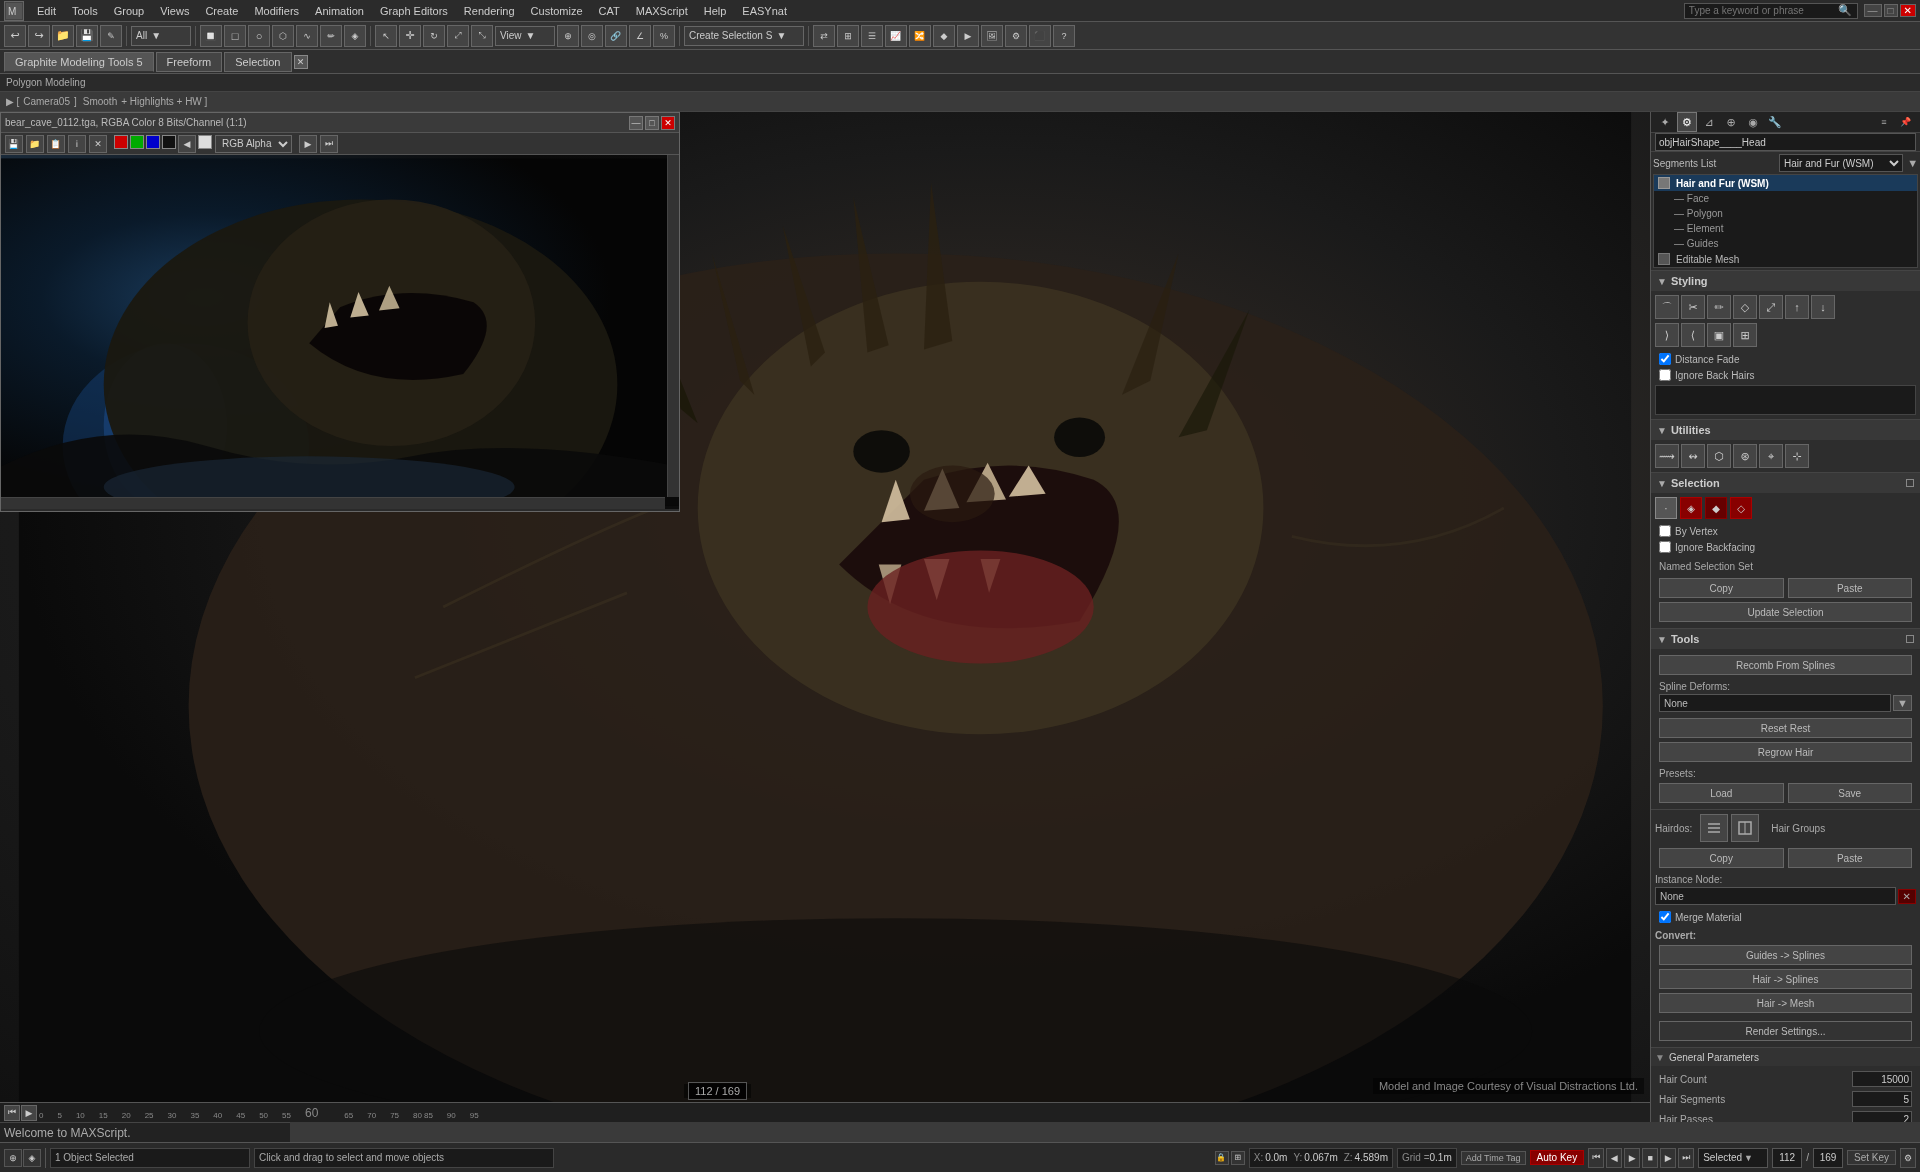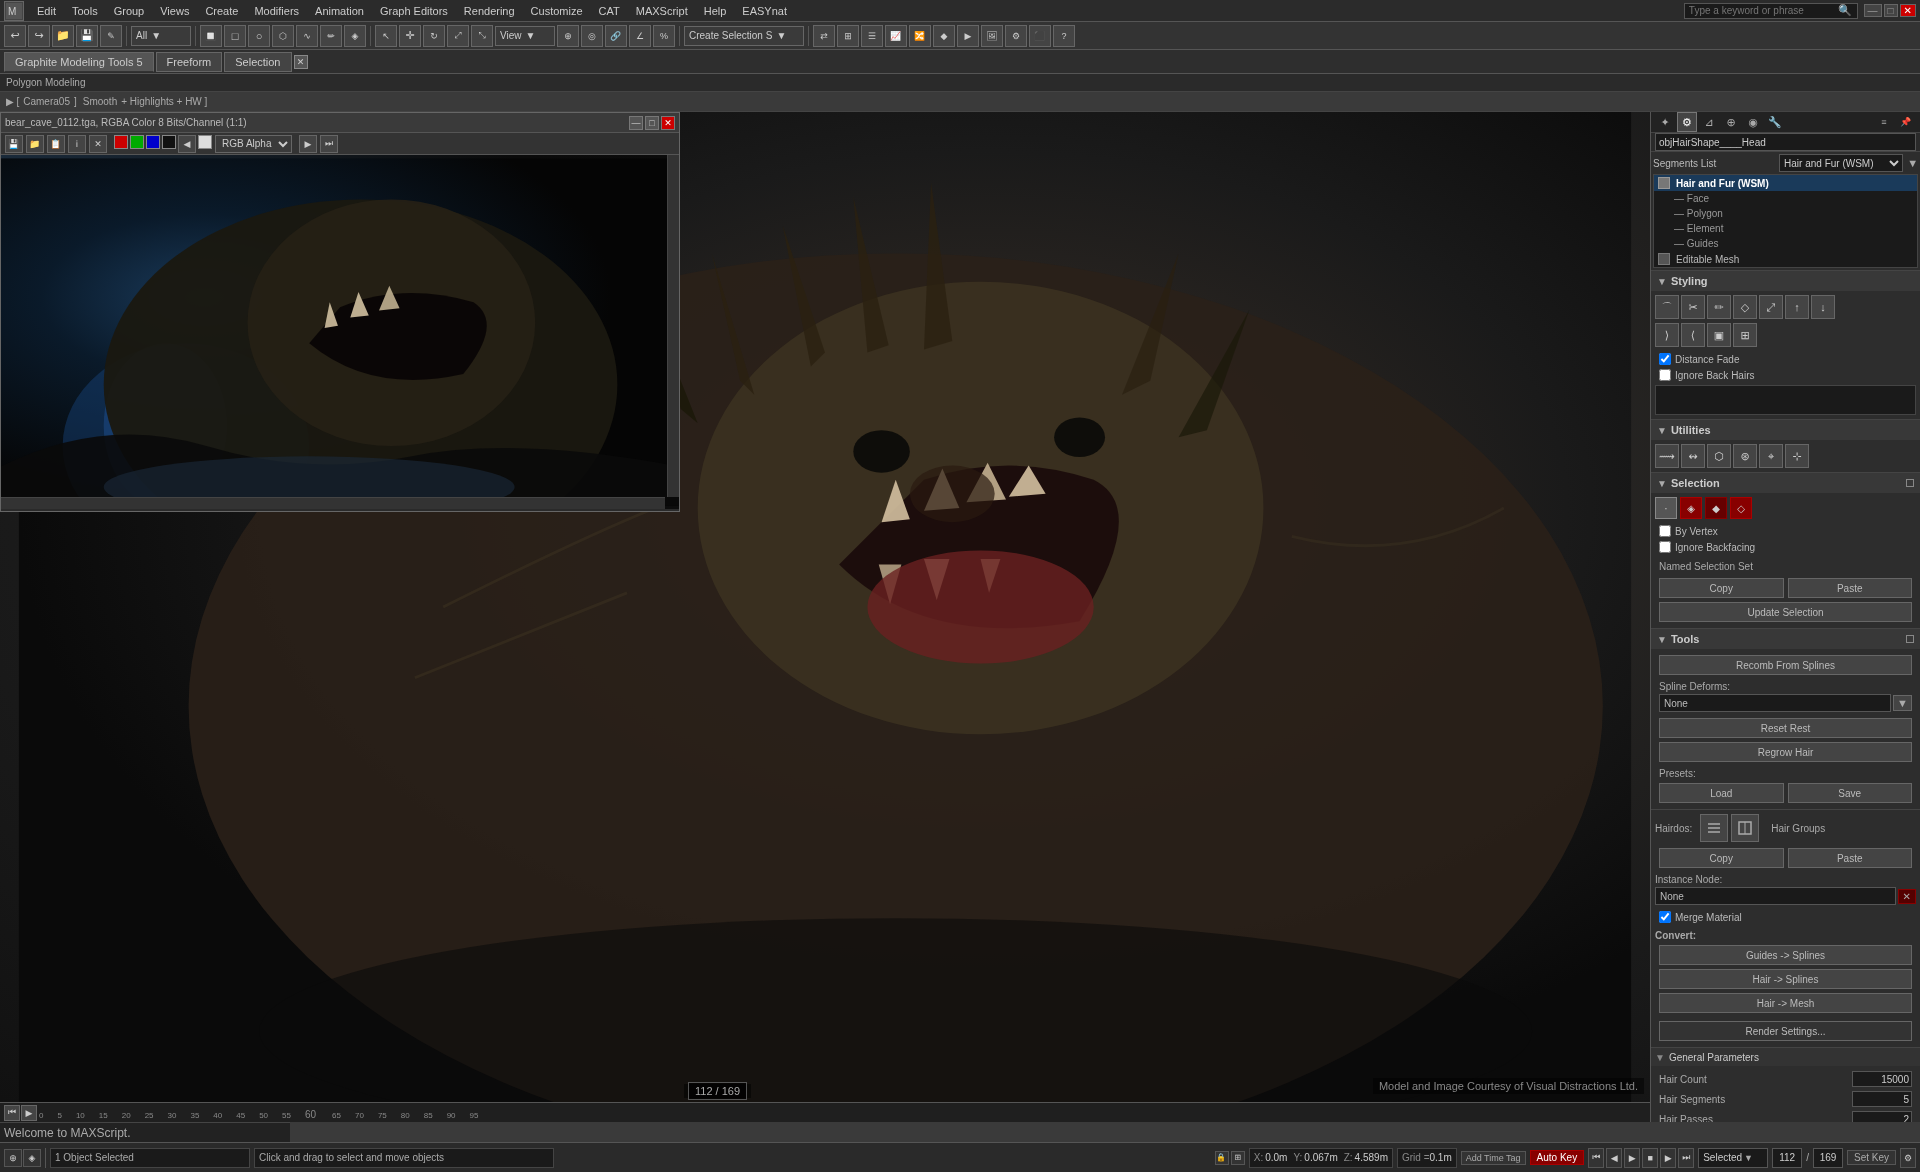--- a/index.html
+++ b/index.html
@@ -385,25 +385,25 @@
           <span style="font-size:8px; color:#888; margin: 0 14px 2px 0;">10</span>
           <span style="font-size:8px; color:#888; margin: 0 14px 2px 0;">15</span>
           <span style="font-size:8px; color:#888; margin: 0 14px 2px 0;">20</span>
           <span style="font-size:8px; color:#888; margin: 0 14px 2px 0;">25</span>
           <span style="font-size:8px; color:#888; margin: 0 14px 2px 0;">30</span>
           <span style="font-size:8px; color:#888; margin: 0 14px 2px 0;">35</span>
           <span style="font-size:8px; color:#888; margin: 0 14px 2px 0;">40</span>
           <span style="font-size:8px; color:#888; margin: 0 14px 2px 0;">45</span>
           <span style="font-size:8px; color:#888; margin: 0 14px 2px 0;">50</span>
           <span style="font-size:8px; color:#888; margin: 0 14px 2px 0;">55</span>
-          <span style="font-size:10px; color:#888; margin: 0 16px 2px 0;">60</span>
+          <span style="font-size:12px; color:#888; margin: 0 26px 2px 0;">60</span>
           <span style="font-size:8px; color:#888; margin: 0 14px 2px 0;">65</span>
           <span style="font-size:8px; color:#888; margin: 0 14px 2px 0;">70</span>
           <span style="font-size:8px; color:#888; margin: 0 14px 2px 0;">75</span>
-          <span style="font-size:8px; color:#888; margin: 0 14px 2px 0;">80</span>
+          <span style="font-size:8px; color:#888; margin: 0 2px 2px 0;">80</span>
           <span style="font-size:8px; color:#888; margin: 0 14px 2px 0;">85</span>
           <span style="font-size:8px; color:#888; margin: 0 14px 2px 0;">90</span>
           <span style="font-size:8px; color:#888; margin: 0 14px 2px 0;">95</span>
         </div>
       </div>
     </div>
 
   </div>
 
   <div id="right-panel" style="width:270px; background:#2d2d2d; border-left:1px solid #555; display:flex; flex-direction:column; overflow-y:auto; overflow-x:hidden;">

